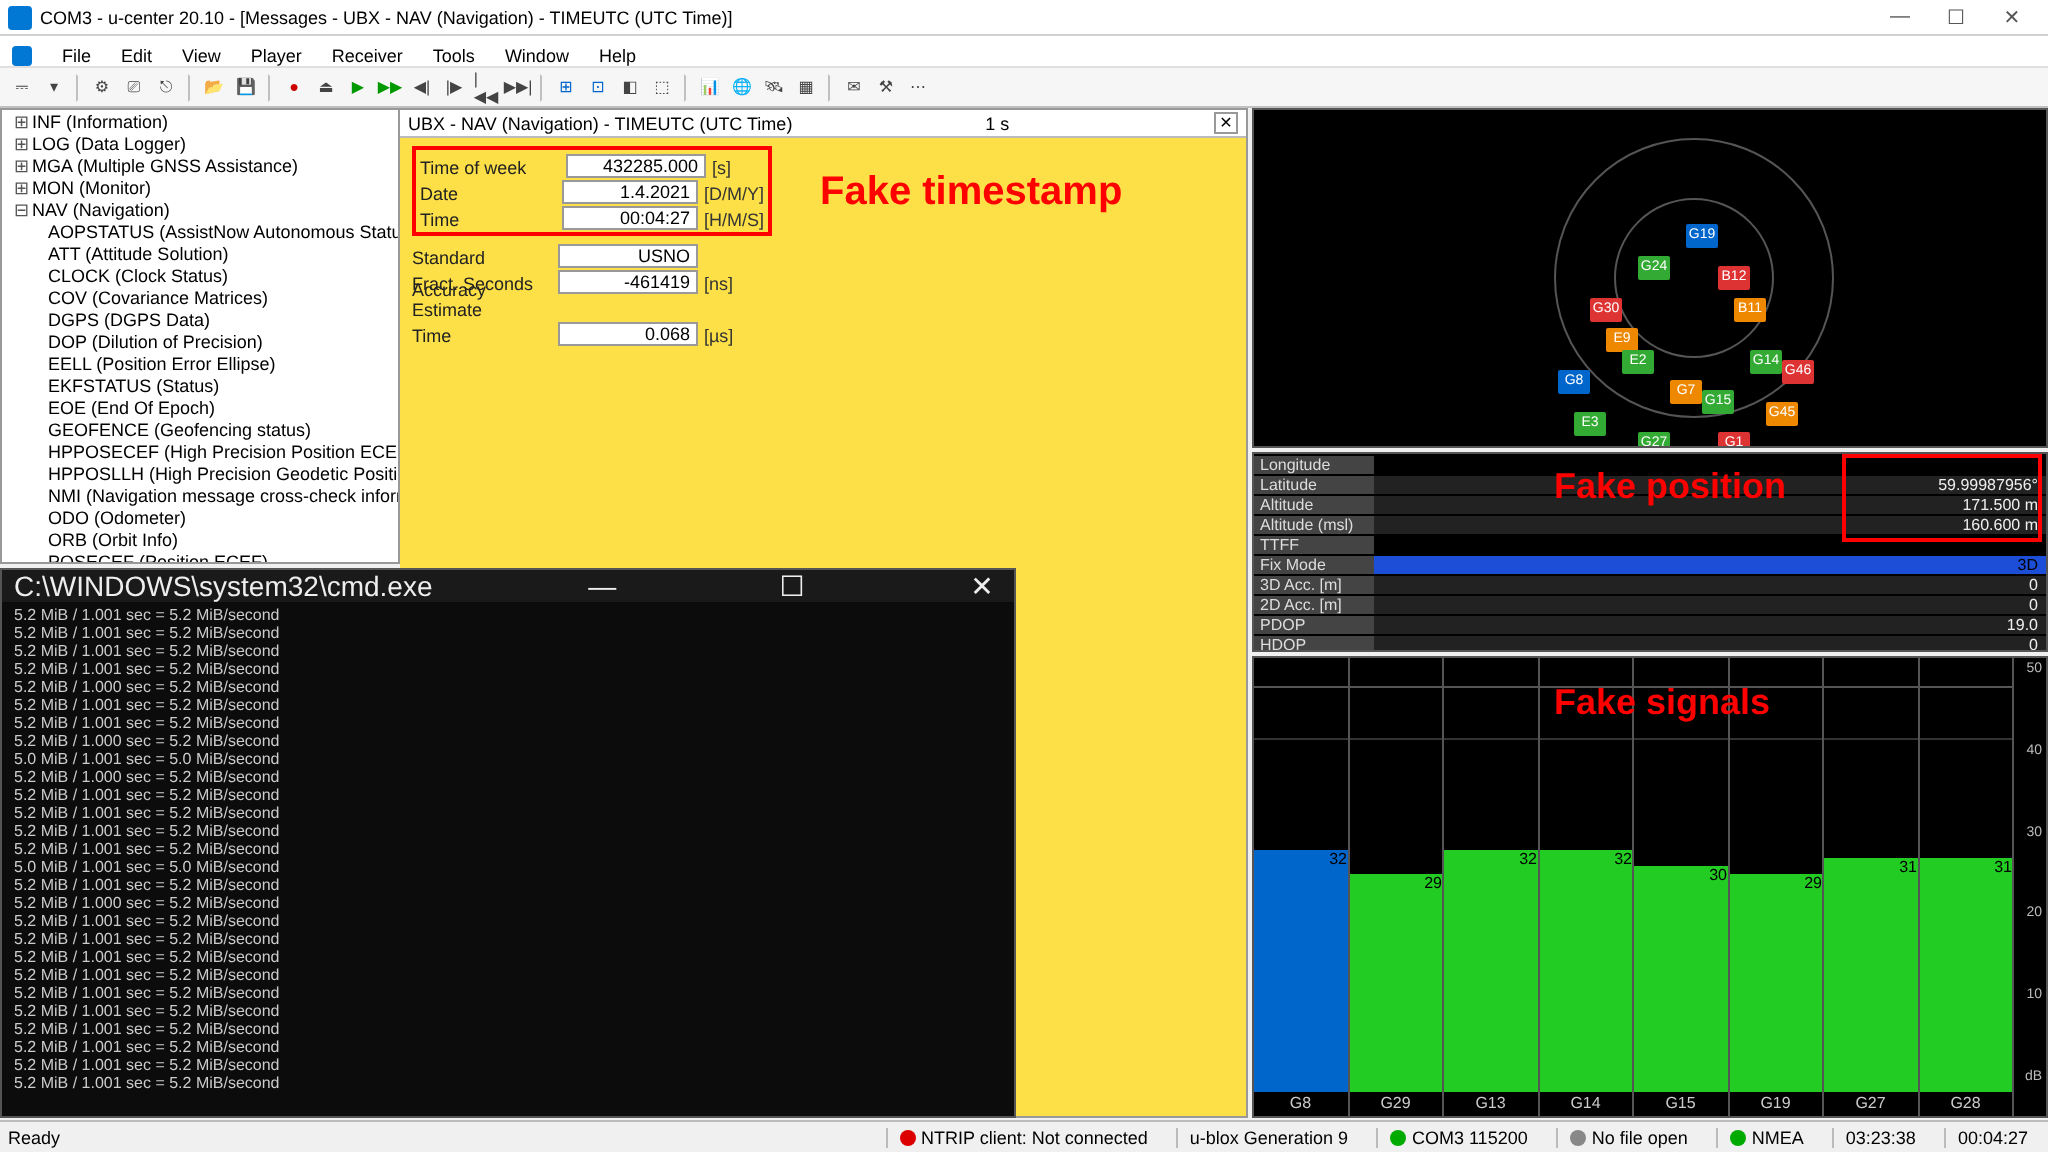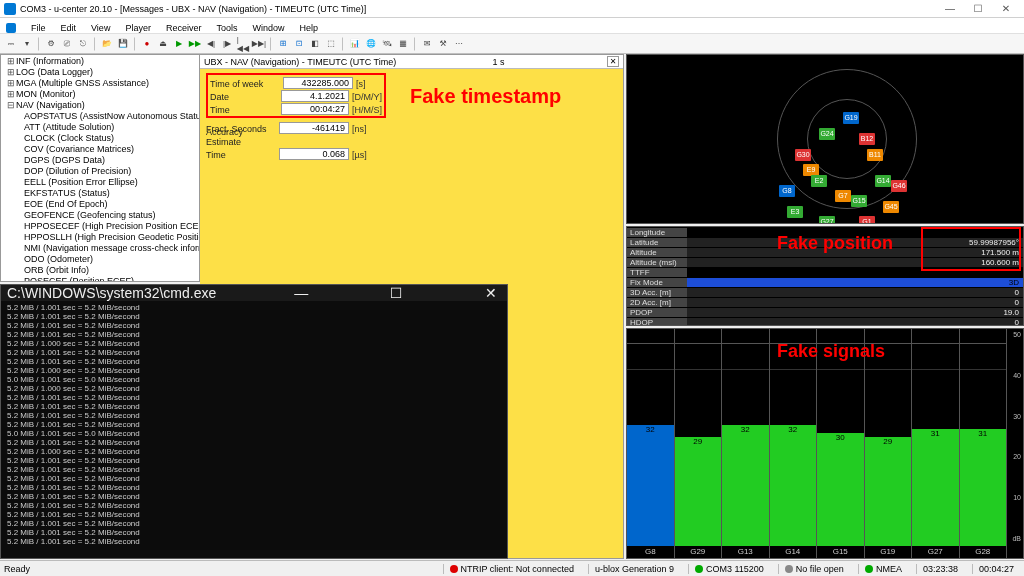--- a/index.html
+++ b/index.html
@@ -46,21 +46,21 @@
   .posrow .pl { width: 60px; padding-left: 3px; color: #ddd; background: #444; }
   .posrow .pv { flex: 1; text-align: right; padding-right: 4px; background: #222; }
 
   .sigpanel { flex: 1; }
   .sigaxis { position: absolute; right: 2px; top: 2px; bottom: 16px; width: 12px; font-size: 7px; color: #bbb; display: flex; flex-direction: column; justify-content: space-between; align-items: flex-end; }
   .sigarea { position: absolute; left: 0; right: 16px; top: 0; bottom: 0; display: flex; align-items: flex-end; }
   .sigcol { flex: 1; border-right: 1px solid #555; position: relative; height: 100%; display: flex; flex-direction: column; justify-content: flex-end; }
   .bar1 { background: #2c2; width: 100%; }
   .bar1.blue { background: #06c; }
   .siglab { position: absolute; bottom: 0; left: 0; right: 0; text-align: center; font-size: 8px; color: #ccc; background: #000; height: 12px; line-height: 12px; }
-  .sigtopnum { font-size: 8px; color:#000; text-align:center; padding-bottom:2px; }
+  .sigtopnum { font-size: 8px; color:#000; text-align:right; padding-bottom:2px; }
   .sigtopline { position:absolute; top:14px; left:0; right:16px; height:1px; background:#555; }
   .sigtopline2 { position:absolute; top:40px; left:0; right:16px; height:1px; background:#333; }
 
   .cmd { position: absolute; left: 0; top: 284px; width: 508px; height: 275px; background: #0c0c0c; border: 1px solid #555; color: #ccc; font-family: Consolas, monospace; font-size: 8px; line-height: 9px; overflow: hidden; }
   .cmd .cmdbar { height: 16px; background: #1a1a1a; color: #eee; font-size: 14px; display: flex; align-items: center; padding: 0 6px; }
   .cmd .cmdbar .cbtn { margin-left: auto; width: 20px; text-align: center; }
   .cmd .cmdbody { padding: 2px 6px; }
 
   .statusbar { position: absolute; bottom: 0; left: 0; right: 0; height: 16px; background: #f0f0f0; border-top: 1px solid #bbb; display: flex; align-items: center; font-size: 9px; padding: 0 4px; gap: 8px; }
   .statusbar .sseg { border-left: 1px solid #bbb; padding: 0 6px; display: flex; align-items: center; gap: 3px; }
@@ -163,30 +163,35 @@
     </div>
     <div class="props">
       <div class="propbox" id="boxedprops">
           <div class="prop">
             <span class="plabel">Time of week</span>
             <span class="pval">432285.000</span>
             <span class="punit">[s]</span>
           </div>
           <div class="prop">
             <span class="plabel">Date</span>
-            <span class="pval">4.1.2021</span>
+            <span class="pval">1.4.2021</span>
             <span class="punit">[D/M/Y]</span>
           </div>
           <div class="prop">
             <span class="plabel">Time</span>
             <span class="pval">00:04:27</span>
             <span class="punit">[H/M/S]</span>
           </div>
         </div>
       <div id="props2">
+          <div class="prop">
+            <span class="plabel">Standard</span>
+            <span class="pval">USNO</span>
+            <span class="punit"></span>
+          </div>
           <div class="prop">
             <span class="plabel">Fract. Seconds</span>
             <span class="pval">-461419</span>
             <span class="punit">[ns]</span>
           </div>
           <div class="prop">
             <span class="plabel">Accuracy Estimate</span>
             <span class="punit"></span>
           </div>
           <div class="prop">

